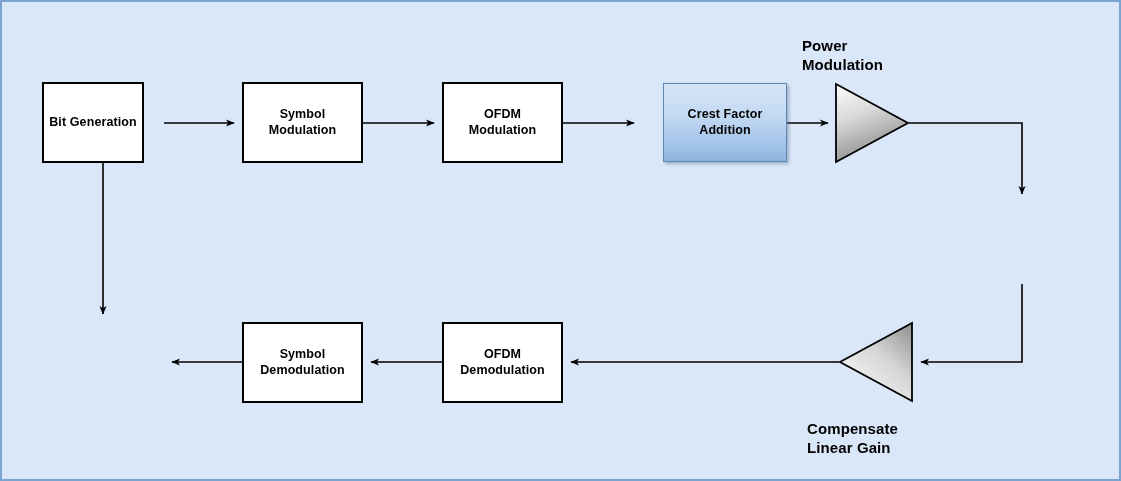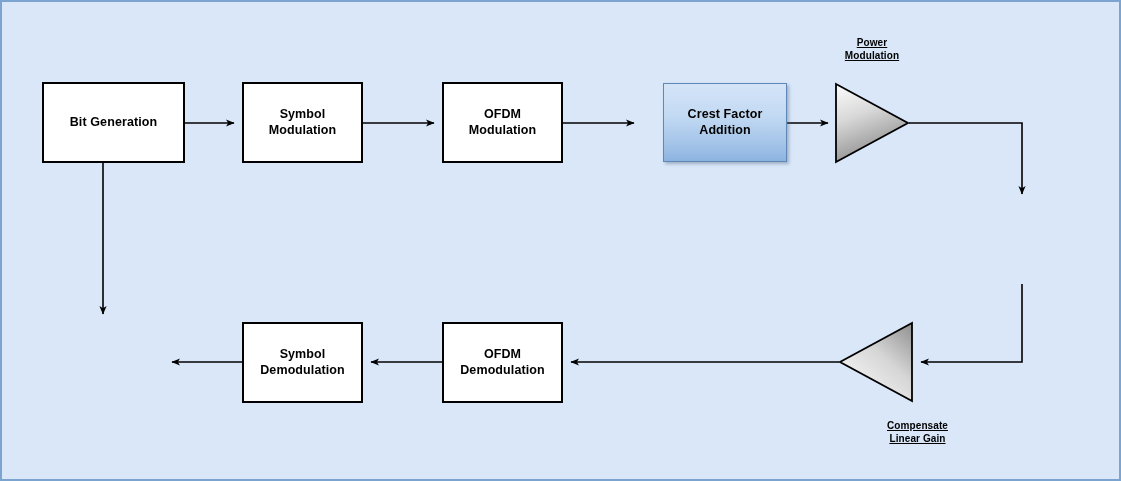--- a/index.html
+++ b/index.html
@@ -34,27 +34,26 @@
     background: #ffffff;
     border: 2px solid #000000;
   }
   .box-accent {
     border: 1.5px solid #5f88b8;
     background: linear-gradient(to bottom, #d4e4f7 0%, #c3daf3 40%, #9dbfe6 85%, #8cb3e0 100%);
     box-shadow: 2px 2px 3px rgba(90,110,130,0.45);
   }
   .label {
     position: absolute;
-    font-size: 10px;
+    font-size: 15px;
     font-weight: bold;
     color: #000000;
-    text-align: center;
+    text-align: left;
     line-height: 1.25;
     letter-spacing: 0.1px;
-    text-decoration: underline;
   }
   #wires {
     position: absolute;
     left: 0;
     top: 0;
     width: 1121px;
     height: 481px;
     pointer-events: none;
   }
 </style>
@@ -94,21 +93,21 @@
     </g>
 
     <g>
       <polygon points="834,82 906,121 834,160" fill="url(#gradPA)" stroke="#000000" stroke-width="1.8"></polygon>
     </g>
     <g>
       <polygon points="910,321 910,399 838,360" fill="url(#gradCG)" stroke="#000000" stroke-width="1.8"></polygon>
     </g>
   </svg>
 
-  <div class="node box" style="left:40px; top:80px; width:143px; height:81px;">
+  <div class="node box" style="left:40px; top:80px; width:102px; height:81px;">
     <span>Bit Generation</span>
   </div>
 
   <div class="node box" style="left:240px; top:80px; width:121px; height:81px;">
     <span>
       <span>Symbol</span><br>
       <span>Modulation</span>
     </span>
   </div>
 
@@ -125,21 +124,21 @@
       <span>Addition</span>
     </span>
   </div>
 
   <div class="label" style="left:800px; top:35px; width:140px;">
     <span>Power</span><br>
     <span>Modulation</span>
   </div>
 
 
-  <div class="label" style="left:843px; top:418px; width:145px;">
+  <div class="label" style="left:805px; top:418px; width:145px;">
     <span>Compensate</span><br>
     <span>Linear Gain</span>
   </div>
 
   <div class="node box" style="left:440px; top:320px; width:121px; height:81px;">
     <span>
       <span>OFDM</span><br>
       <span>Demodulation</span>
     </span>
   </div>

